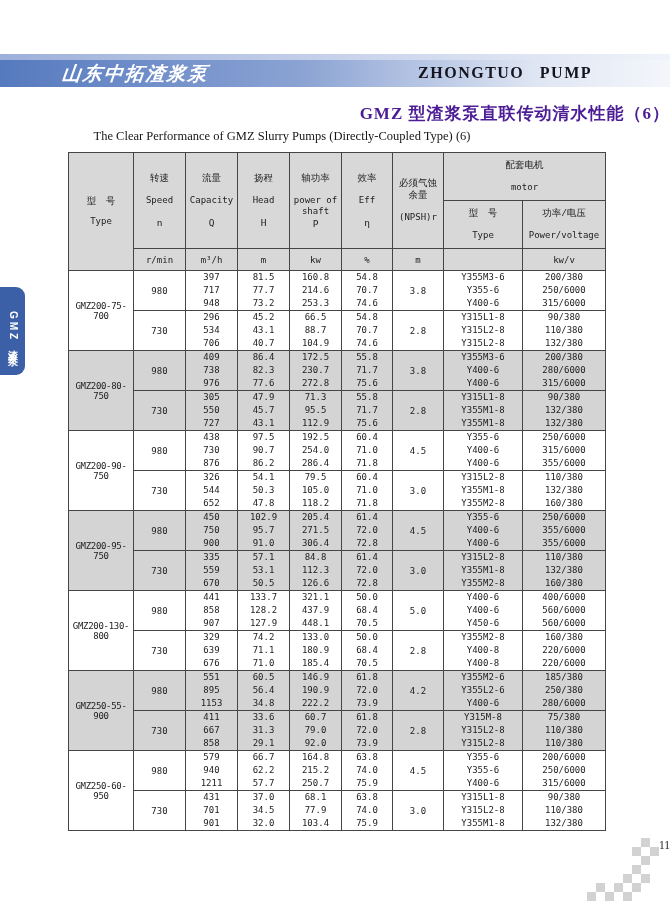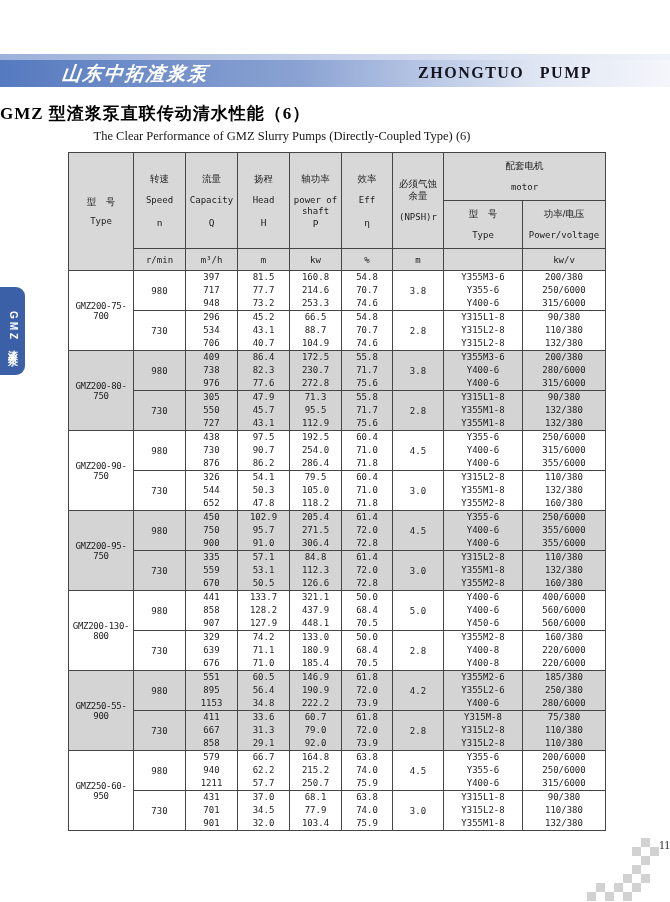--- a/index.html
+++ b/index.html
@@ -8,40 +8,40 @@
 
   
   .topbar-stripe{position:absolute;left:0;top:54px;width:670px;height:6px;}
   .topbar{position:absolute;left:0;top:60px;width:670px;height:27px;}
   .logo-cn{position:absolute;left:62px;top:1px;color:#ffffff;font-family:"DejaVu Serif",serif;
     font-style:italic;font-weight:bold;font-size:19px;letter-spacing:2px;transform:skewX(-6deg);white-space:nowrap;}
   .brand-en{position:absolute;right:78px;top:4px;color:#14141f;font-family:"Liberation Serif",serif;
     font-weight:bold;font-size:16px;letter-spacing:1.5px;word-spacing:10px;white-space:nowrap;}
 
   
-  .title-cn{position:absolute;left:0;top:102px;width:670px;text-align:left;
-    font-family:"Liberation Serif",serif;font-weight:bold;font-size:17px;color:#000000;letter-spacing:1px;}
+  .title-cn{position:absolute;left:0;top:102px;width:670px;text-align:right;
+    font-family:"Liberation Serif",serif;font-weight:bold;font-size:17px;color:#4c1d95;letter-spacing:1px;}
   .title-en{position:absolute;left:0;top:129px;width:564px;text-align:center;
     font-family:"Liberation Serif",serif;font-size:12.5px;color:#161616;}
 
   
   .side-tab{position:absolute;left:0;top:287px;width:25px;height:88px;border-radius:0 9px 9px 0;
     display:flex;align-items:center;justify-content:center;}
   .side-tab span{writing-mode:vertical-rl;text-orientation:mixed;color:#fff;font-size:10px;
     font-weight:bold;letter-spacing:3px;font-family:"Liberation Sans",sans-serif;}
 
   
   table.perf{position:absolute;left:68px;top:152px;border-collapse:collapse;table-layout:fixed;width:537px;}
   table.perf td{border:1px solid #454545;padding:0;text-align:center;vertical-align:middle;
     color:#1c1c1c;font-family:"DejaVu Sans Mono",monospace;font-size:9px;overflow:hidden;}
   thead td{background:var(--header-fill,#d8d8d8);}
   tr.hrow1{height:48px;} tr.hrow2{height:48px;} tr.urow{height:22px;}
   tbody tr{height:40px;background:#ffffff;}
   tbody tr.shaded td{background:var(--shade,#d4d4d4);}
-  .h-cn{font-family:Liberation Sans, sans-serif;font-size:9.5px;line-height:12px;}
+  .h-cn{font-family:Liberation Mono, monospace;font-size:9.5px;line-height:12px;}
   .h-en{font-size:9px;line-height:11px;margin-top:10px;}
   .h-sym{font-size:9.5px;margin-top:12px;line-height:10px;}
   .multi div{line-height:13px;}
   td.type-cell{font-size:7.5px;text-align:left;padding-left:2px;letter-spacing:-0.3px;}
   td.mtype-cell{text-align:left;padding-left:14px;}
   td.mpower-cell{text-align:left;padding-left:16px;}
   td.unit-cell{font-size:9px;}
 
   
   .page-number{position:absolute;left:0;top:839px;width:670px;text-align:right;

